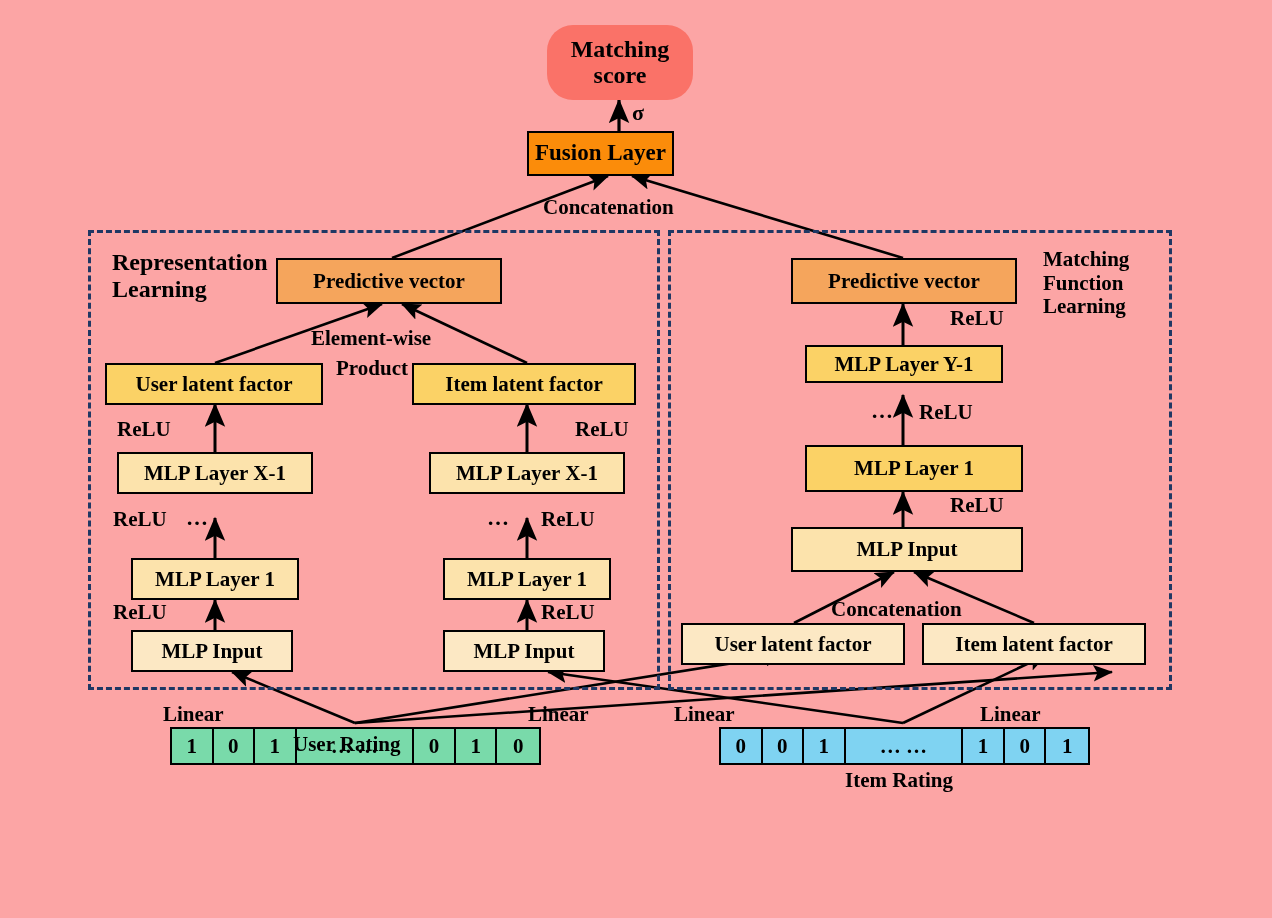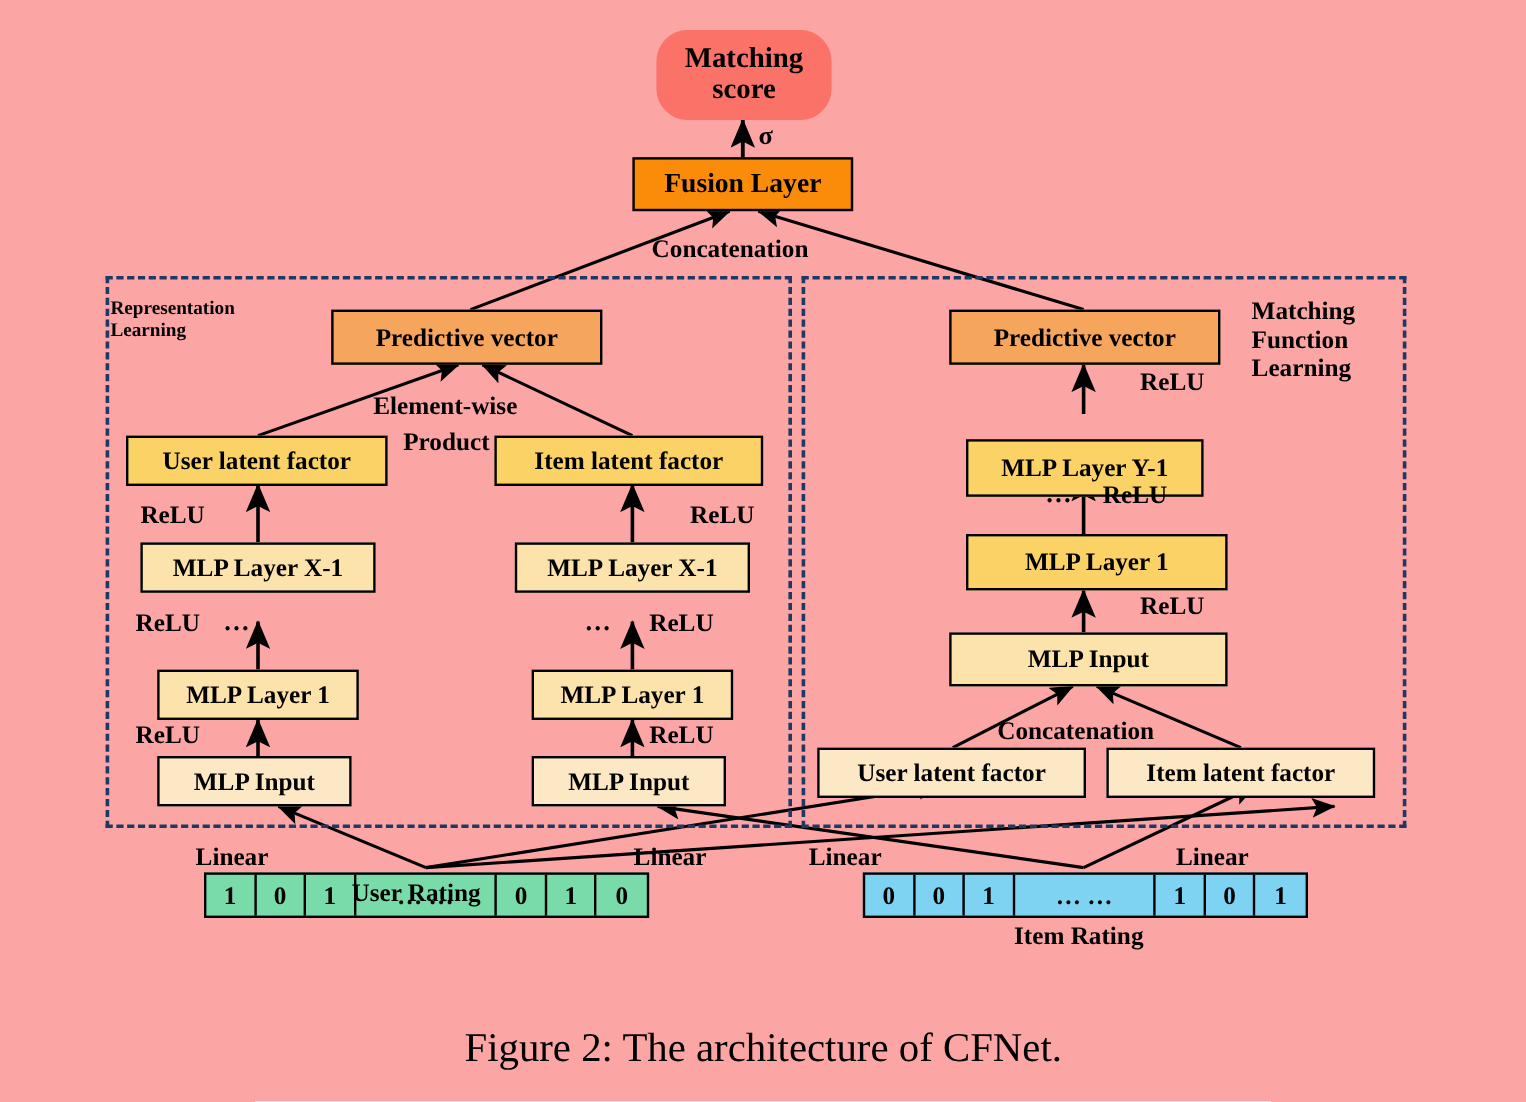--- a/index.html
+++ b/index.html
@@ -77,27 +77,27 @@
   <div class="panel" style="left:88px;top:230px;width:572px;height:460px;"></div>
   <div class="panel" style="left:668px;top:230px;width:504px;height:460px;"></div>
 
   <div class="node pill" style="left:547px;top:25px;width:146px;height:75px;background:#FA7268;font-size:24px;">
     <span style="white-space:pre-line;">Matching
 score</span>
   </div>
 
   <div class="lbl" style="left:632px;top:101px;font-size:22px;">σ</div>
 
-  <div class="node" style="left:527px;top:131px;width:184px;height:45px;background:#FB8C0A;font-size:23px;">
+  <div class="node" style="left:527px;top:131px;width:147px;height:45px;background:#FB8C0A;font-size:23px;">
     <span>Fusion Layer</span>
   </div>
 
   <div class="lbl" style="left:543px;top:196px;font-size:21px;">Concatenation</div>
 
-  <div class="lbl" style="left:92px;top:249px;font-size:16px;">Representation
+  <div class="lbl" style="left:112px;top:249px;font-size:24px;">Representation
 Learning</div>
 
   <div class="node" style="left:276px;top:258px;width:226px;height:46px;background:#F5A55C;font-size:21px;">
     <span>Predictive vector</span>
   </div>
 
   <div class="lbl" style="left:311px;top:327px;font-size:21px;">Element-wise</div>
   <div class="lbl" style="left:336px;top:357px;font-size:21px;">Product</div>
 
   <div class="node" style="left:105px;top:363px;width:218px;height:42px;background:#FBD266;font-size:21px;">
@@ -142,21 +142,21 @@
   <div class="lbl" style="left:1043px;top:248px;font-size:21px;">Matching
 Function
 Learning</div>
 
   <div class="node" style="left:791px;top:258px;width:226px;height:46px;background:#F5A55C;font-size:21px;">
     <span>Predictive vector</span>
   </div>
 
   <div class="lbl" style="left:950px;top:307px;font-size:21px;">ReLU</div>
 
-  <div class="node" style="left:805px;top:345px;width:198px;height:48px;background:#FBD266;font-size:21px;margin-top:21px;">
+  <div class="node" style="left:805px;top:345px;width:198px;height:38px;background:#FBD266;font-size:21px;">
     <span>MLP Layer Y-1</span>
   </div>
 
   <div class="lbl" style="left:871px;top:399px;font-size:22px;">…</div>
   <div class="lbl" style="left:919px;top:401px;font-size:21px;">ReLU</div>
 
   <div class="node" style="left:805px;top:445px;width:218px;height:47px;background:#FBD266;font-size:21px;">
     <span>MLP Layer 1</span>
   </div>
 
@@ -198,15 +198,14 @@
     <div class="cell" style="width:42px;">0</div>
     <div class="cell" style="width:42px;">1</div>
     <div class="cell" style="width:119px;">… …</div>
     <div class="cell" style="width:42px;">1</div>
     <div class="cell" style="width:42px;">0</div>
     <div class="cell" style="width:42px;">1</div>
   </div>
 
   <div class="lbl" style="left:845px;top:769px;font-size:21px;">Item Rating</div>
 
-  <div class="caption" style="top:855px;font-size:34px;">Figure 2: The architecture of CFNet.</div>
 
 </div>
 
 </body></html>

